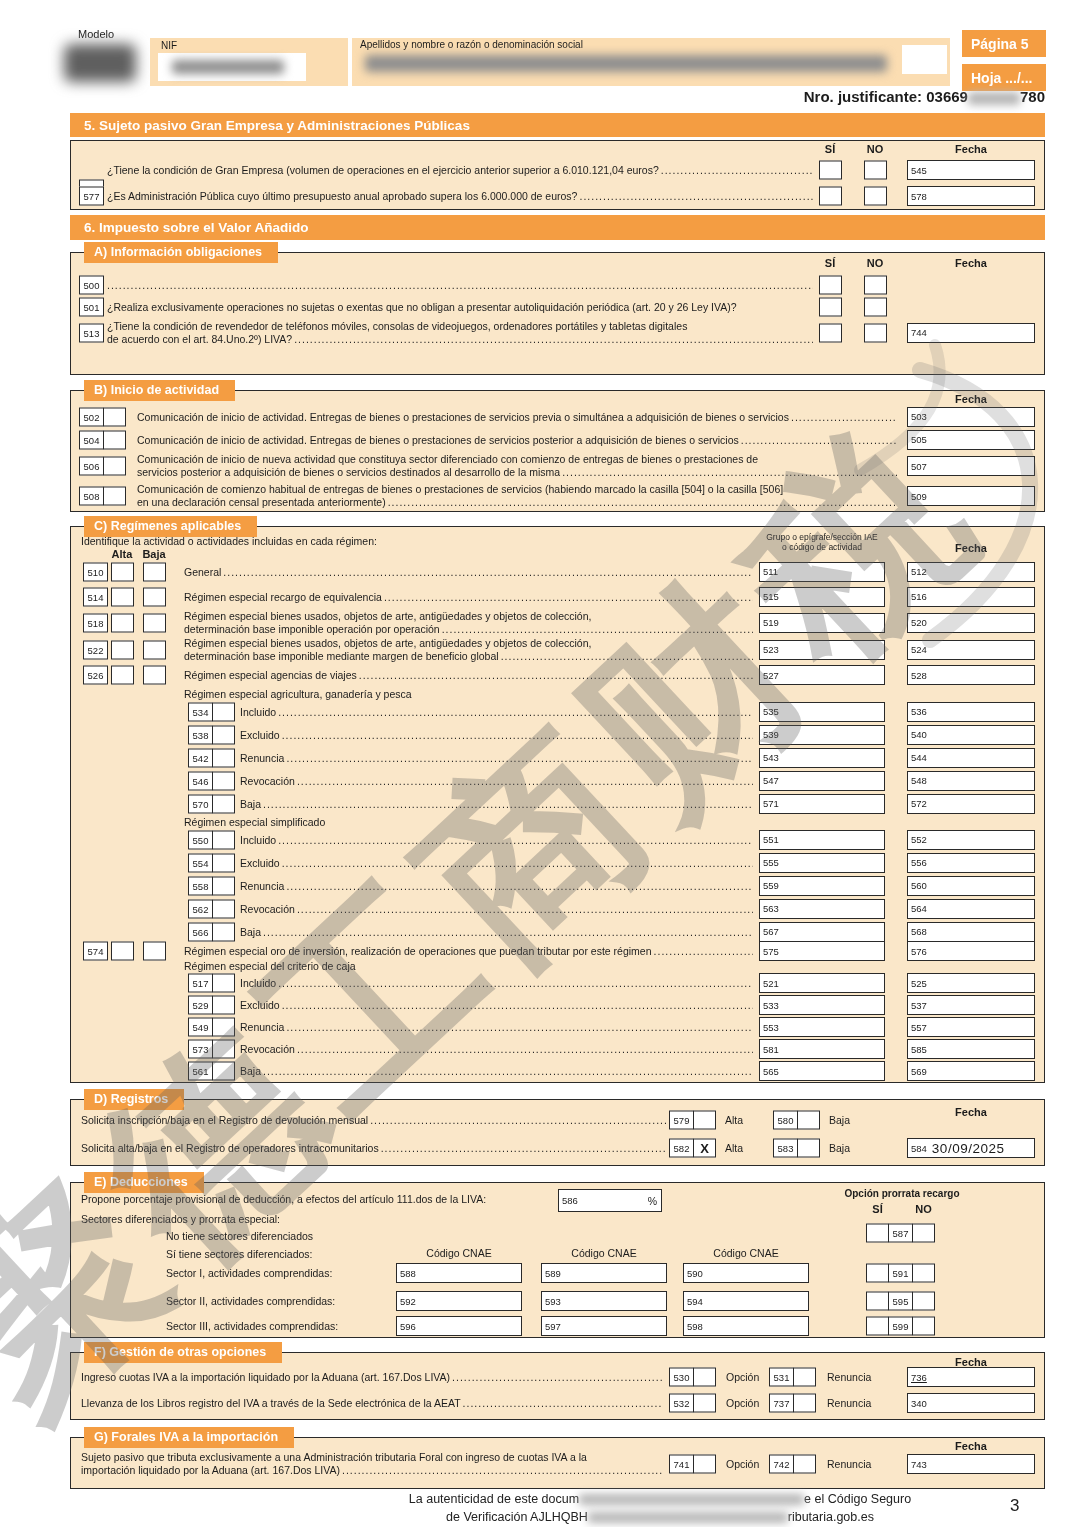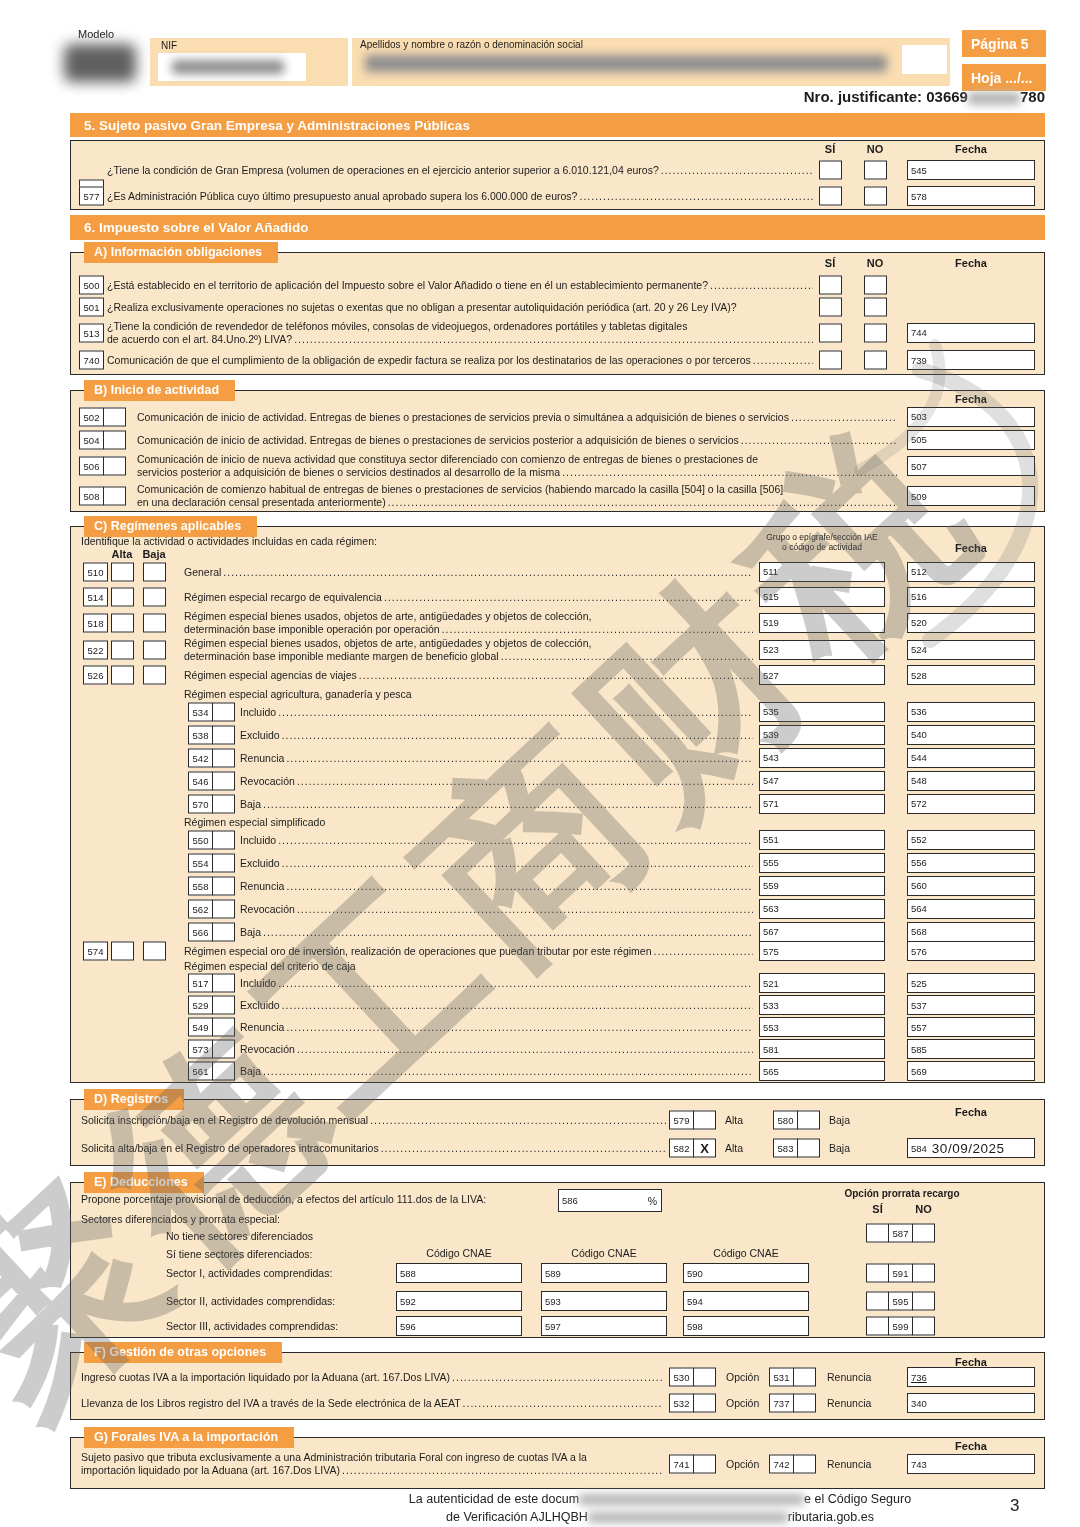--- a/index.html
+++ b/index.html
@@ -97,21 +97,20 @@
     </div>
 
   <div class="sbox" id="boxA" style="top:252px;height:123px">
     <div class="tab">A) Información obligaciones</div>
     <div class="colh" style="left:745px;top:4px;width:28px">SÍ</div>
     <div class="colh" style="left:790px;top:4px;width:28px">NO</div>
     <div class="colh" style="left:836px;top:4px;width:128px">Fecha</div>
   <div class="row" style="top: 20px; height: 23px;">
         <div class="code-box vc" style="left: 8px;">500</div>
         <div class="qt vc" style="left: 36px; width: 706px;">
-          <div class="tx">¿Está establecido en el territorio de aplicación del Impuesto sobre el Valor Añadido o tiene en él un establecimiento permanente?</div>
           <div class="leader"></div>
         </div>
         <div class="cb vc" style="left: 748px;"></div>
         <div class="cb vc" style="left: 793px;"></div>
       </div>
       <div class="row" style="top: 43px; height: 21px;">
         <div class="code-box vc" style="left: 8px;">501</div>
         <div class="qt vc" style="left: 36px; width: 706px;">
           <div class="tx">¿Realiza exclusivamente operaciones no sujetas o exentas que no obligan a presentar autoliquidación periódica (art. 20 y 26 Ley IVA)?</div>
         </div>
@@ -126,32 +125,20 @@
           </div>
           <div class="ln">
             <div class="tx">de acuerdo con el art. 84.Uno.2º) LIVA?</div>
             <div class="leader"></div>
           </div>
         </div>
         <div class="cb vc" style="left: 748px;"></div>
         <div class="cb vc" style="left: 793px;"></div>
         <div class="fbox vc" style="left: 836px; width: 128px;">
           <div class="fnum">744</div>
-        </div>
-      </div>
-      <div class="row" style="top: 95px; height: 24px;">
-        <div class="code-box vc" style="left: 8px;">740</div>
-        <div class="qt vc" style="left: 36px; width: 706px;">
-          <div class="tx">Comunicación de que el cumplimiento de la obligación de expedir factura se realiza por los destinatarios de las operaciones o por terceros </div>
-          <div class="leader"></div>
-        </div>
-        <div class="cb vc" style="left: 748px;"></div>
-        <div class="cb vc" style="left: 793px;"></div>
-        <div class="fbox vc" style="left: 836px; width: 128px;">
-          <div class="fnum">739</div>
         </div>
       </div>
     </div>
 
   <div class="sbox" id="boxB" style="top:390px;height:122px">
     <div class="tab">B) Inicio de actividad</div>
     <div class="colh" style="left:836px;top:2px;width:128px">Fecha</div>
   <div class="row" style="top: 14px; height: 23px;">
         <div class="code-box vc" style="left: 8px;">502</div>
         <div class="cb vc" style="left: 32px;"></div>

